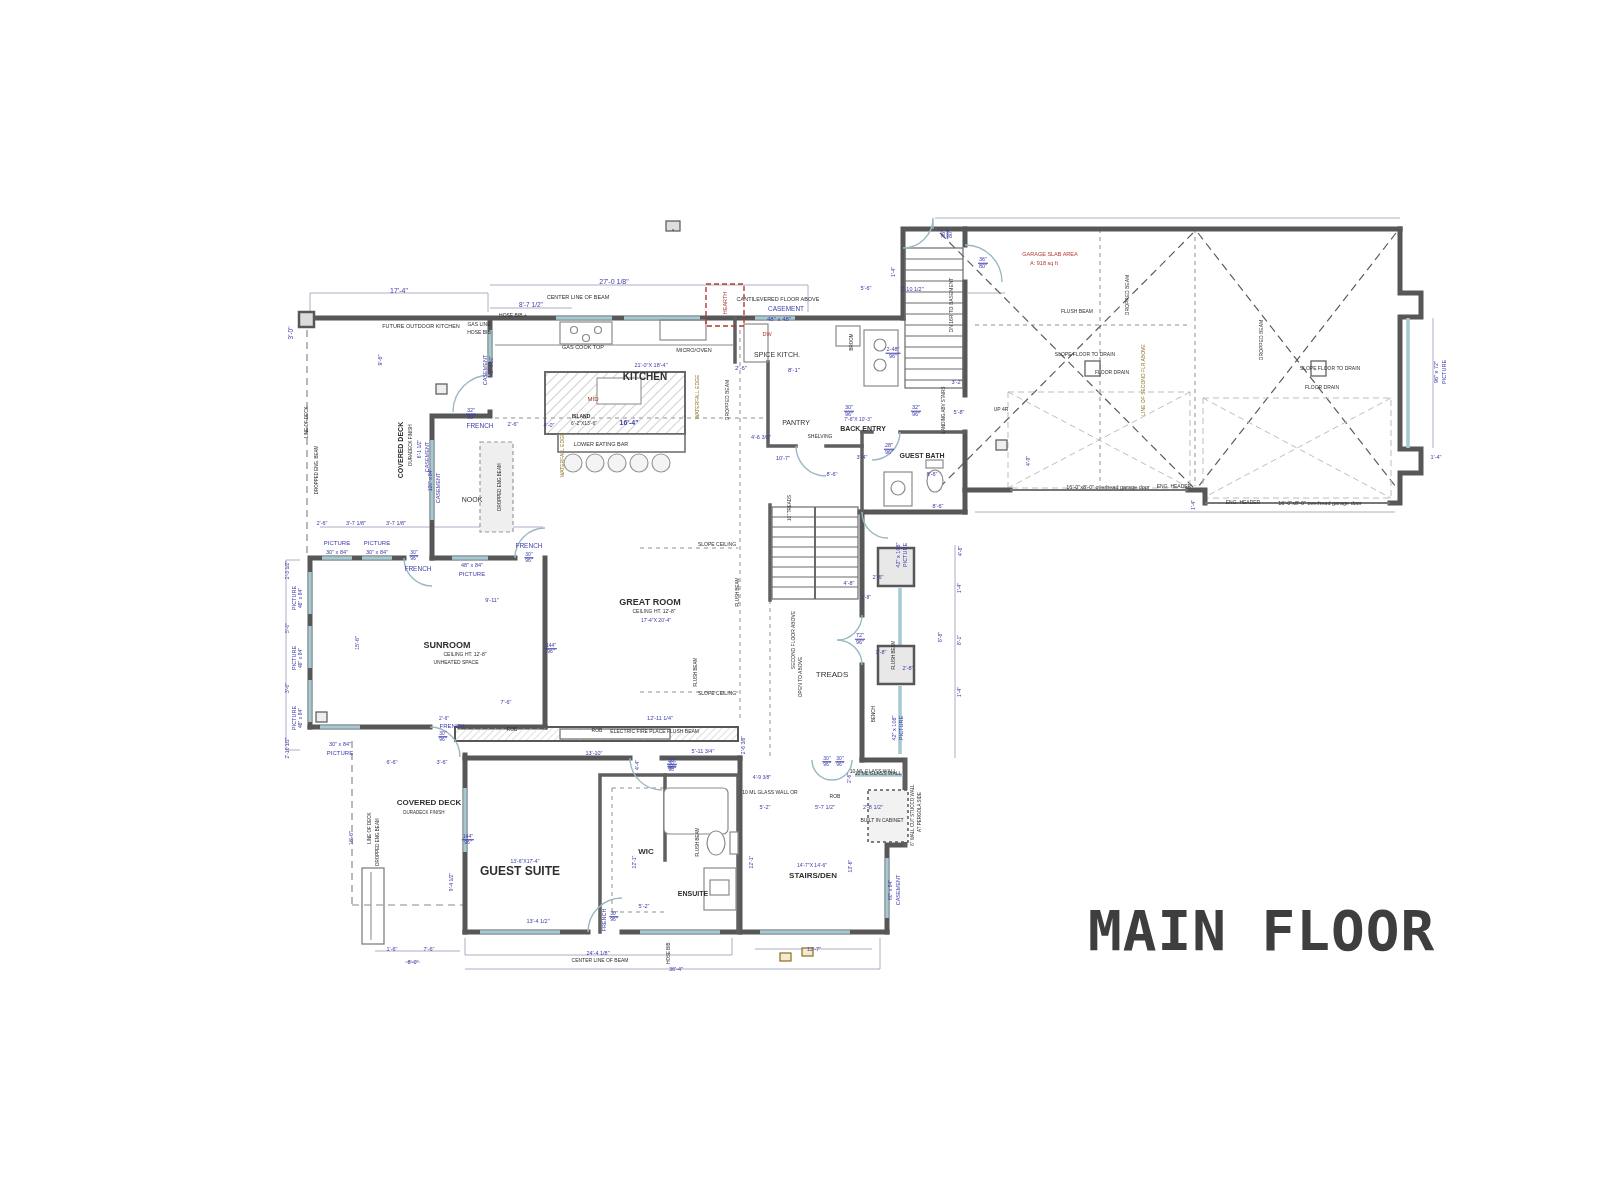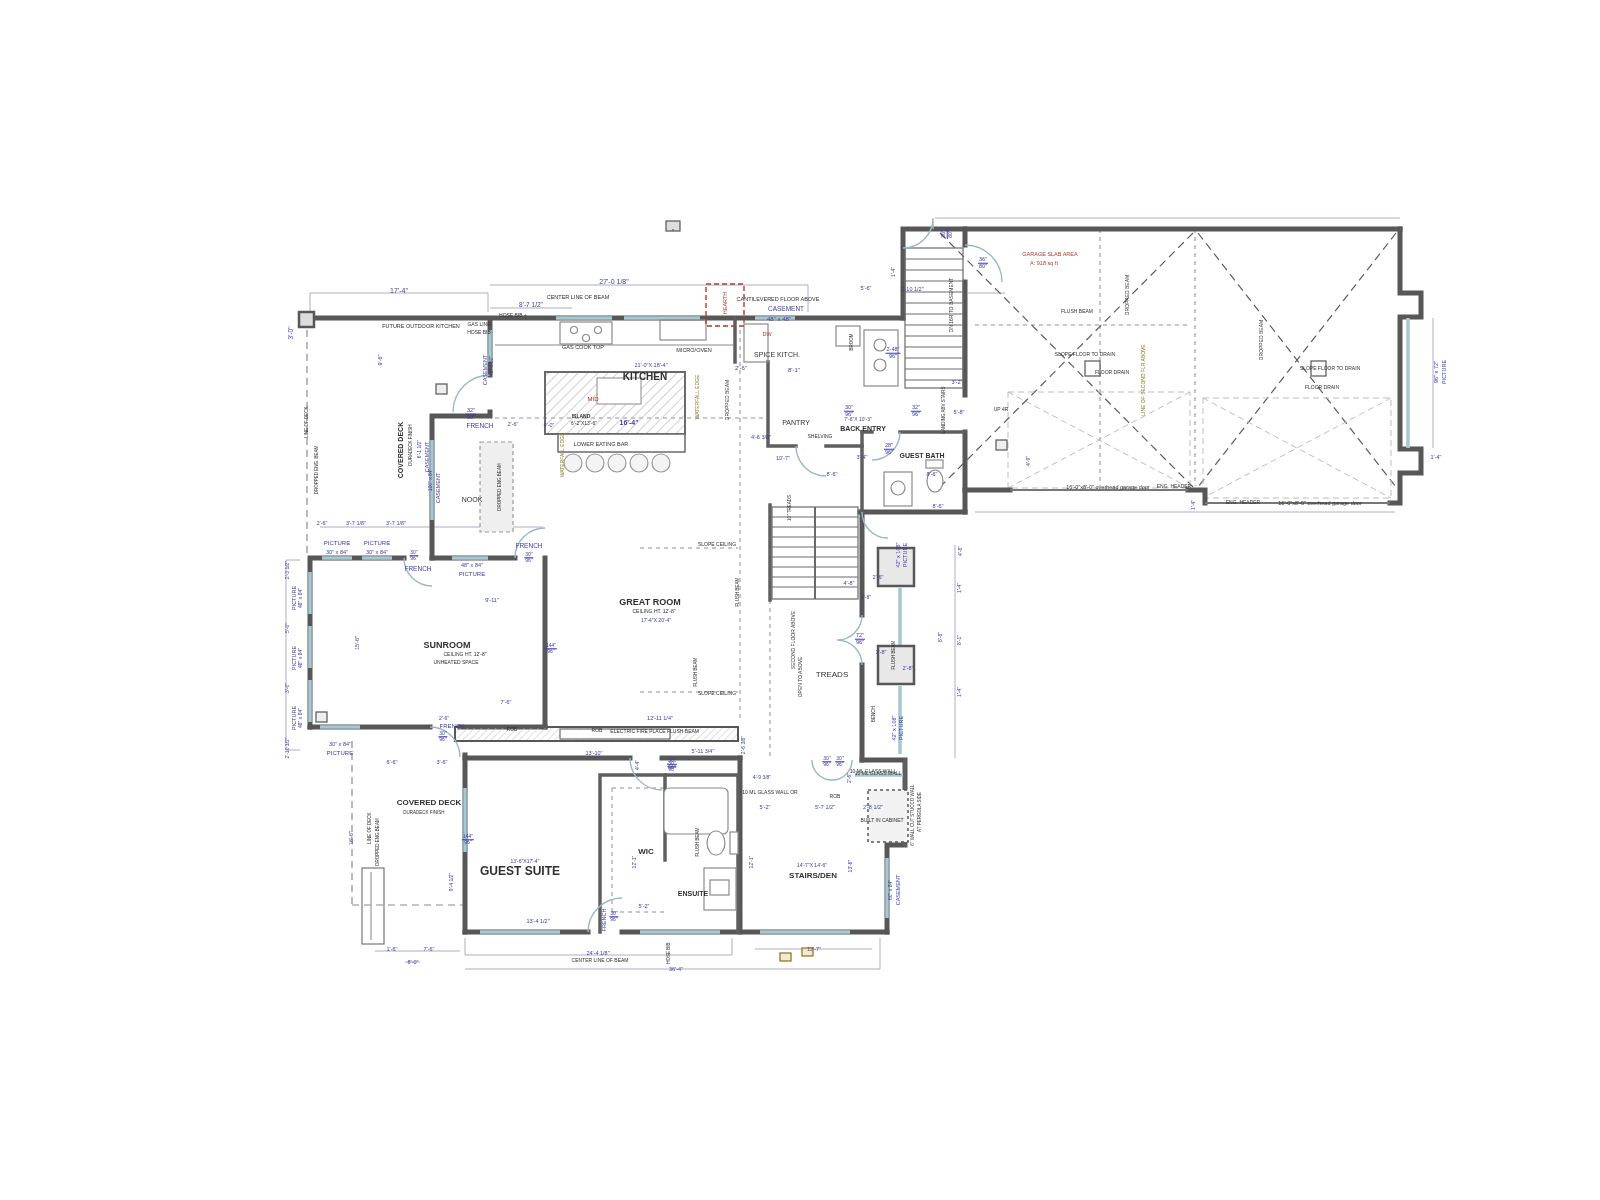--- a/index.html
+++ b/index.html
@@ -480,14 +480,15 @@
       <div class="lbl" style="left: 913px; top: 815px; font-size: 4.5px; color: rgb(47, 47, 47); transform: translate(-50%, -50%) rotate(-90deg);">6" WALL CUT STUCCO WALL</div>
       <div class="lbl" style="left: 920px; top: 812px; font-size: 4.5px; color: rgb(47, 47, 47); transform: translate(-50%, -50%) rotate(-90deg);">AT PERGOLA SIDE</div>
       <div class="lbl" style="left: 812px; top: 866px; font-size: 5px; color: rgb(60, 60, 170); transform: translate(-50%, -50%);">14'-7"X 14'-6"</div>
       <div class="lbl" style="left: 813px; top: 876px; font-size: 8px; color: rgb(47, 47, 47); font-weight: 700; transform: translate(-50%, -50%);">STAIRS/DEN</div>
       <div class="lbl" style="left: 851px; top: 866px; font-size: 5px; color: rgb(60, 60, 170); transform: translate(-50%, -50%) rotate(-90deg);">13'-6"</div>
       <div class="lbl" style="left: 898px; top: 890px; font-size: 5.5px; color: rgb(60, 60, 170); transform: translate(-50%, -50%) rotate(-90deg);">CASEMENT</div>
       <div class="lbl" style="left: 891px; top: 890px; font-size: 5px; color: rgb(60, 60, 170); transform: translate(-50%, -50%) rotate(-90deg);">60" x 84"</div>
       <div class="lbl" style="left: 814px; top: 949px; font-size: 5.5px; color: rgb(60, 60, 170); transform: translate(-50%, -50%);">12'-7"</div>
     </div>
 
+  <div id="sheet-title">MAIN FLOOR</div>
 
 </div>
 
 </body></html>

